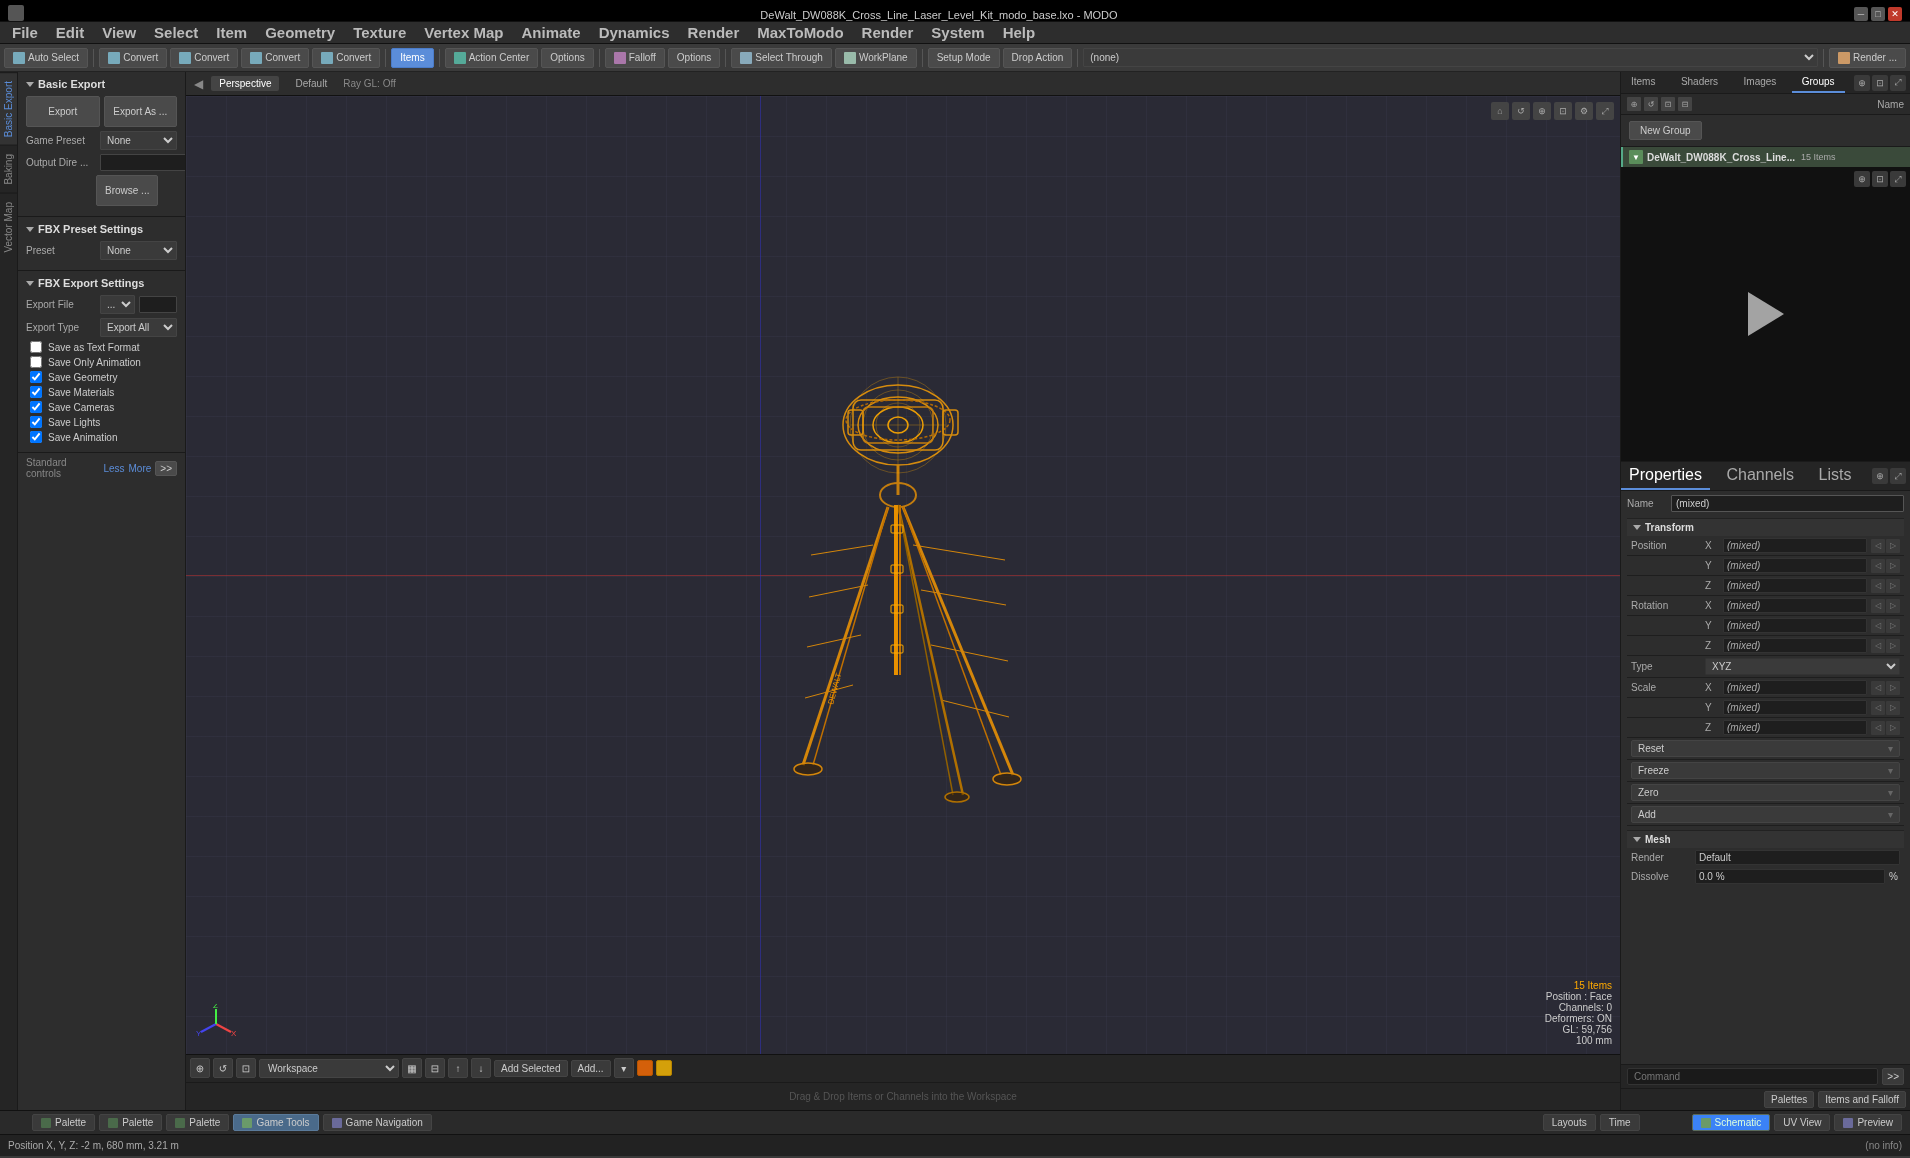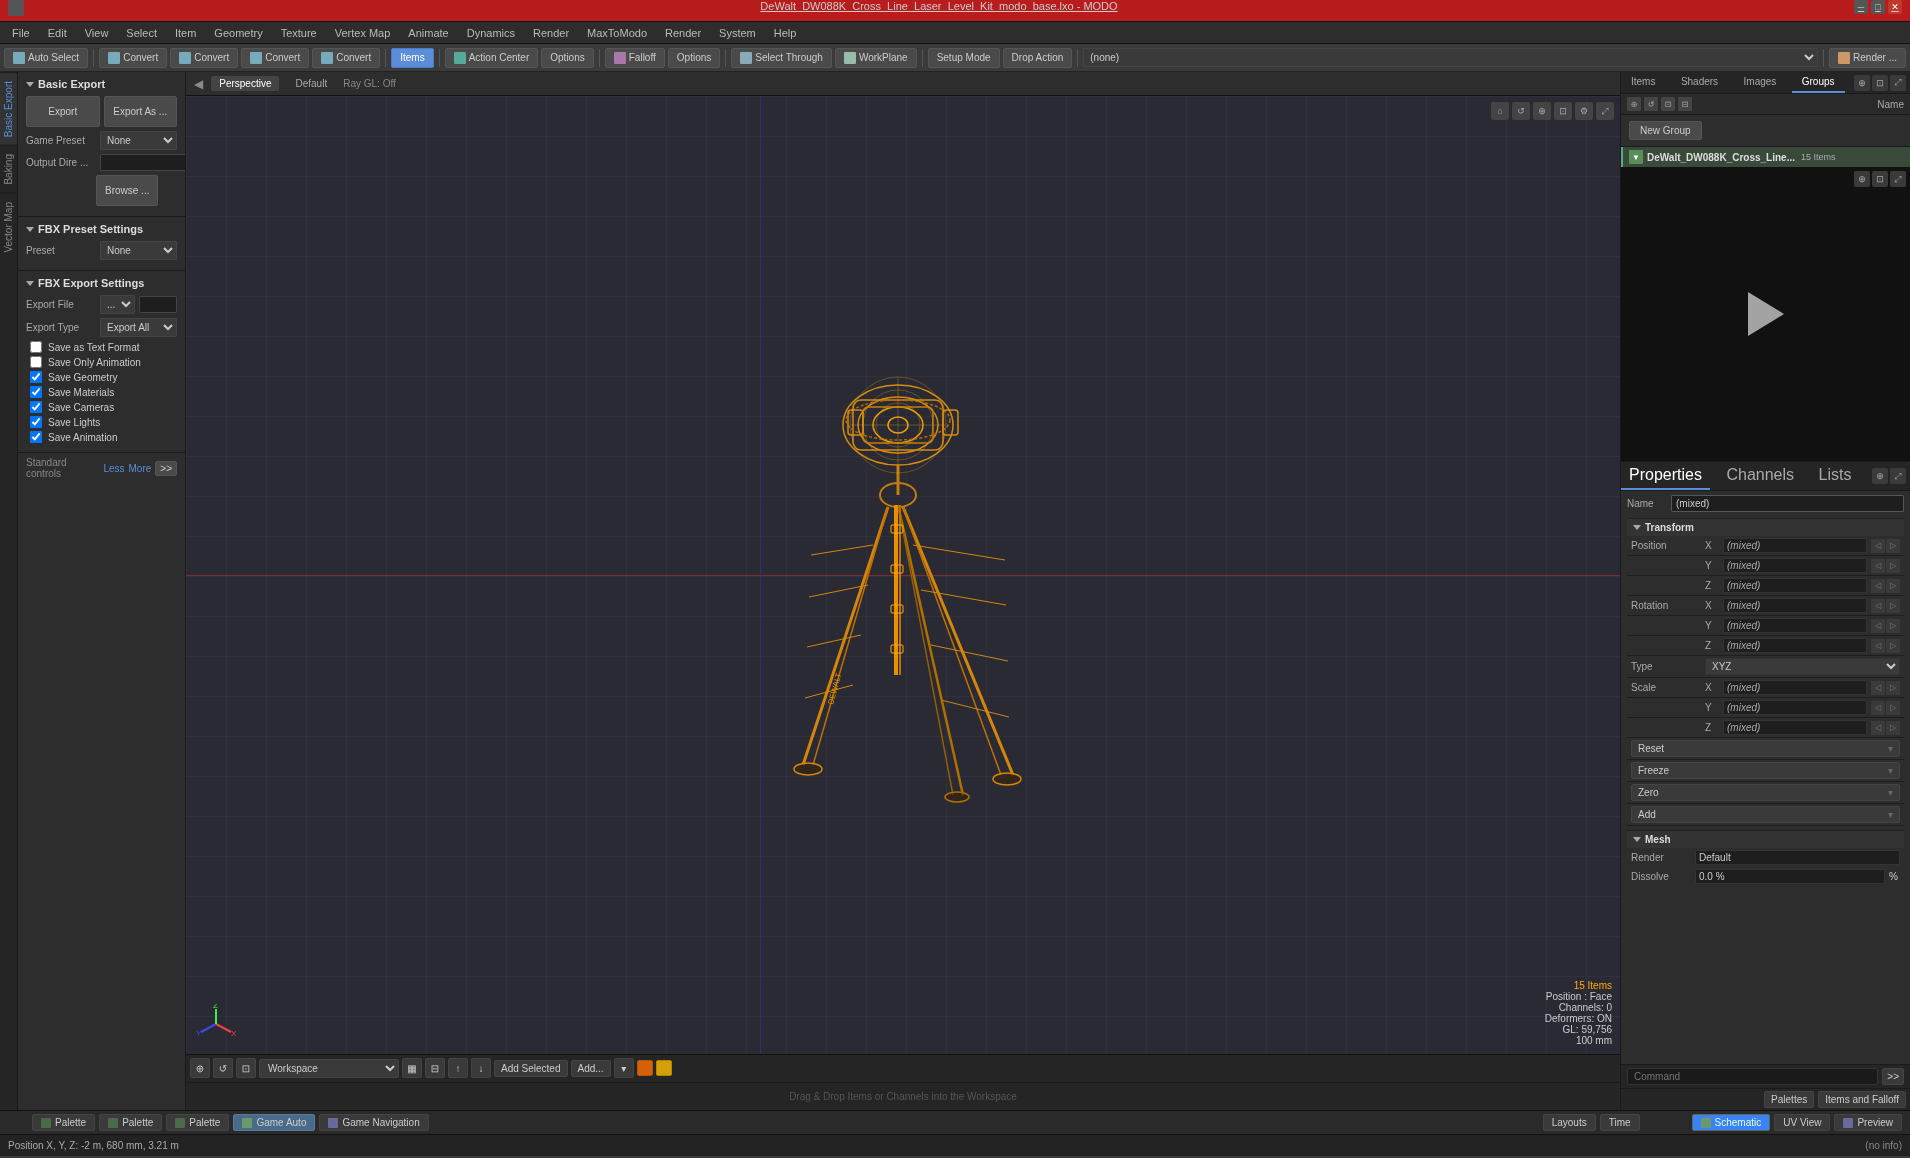--- a/index.html
+++ b/index.html
@@ -1,27 +1,27 @@
 <!DOCTYPE html>
 <html><head>
   <meta charset="utf-8">
   <style>
     * { box-sizing: border-box; margin: 0; padding: 0; }
     body { background: #3a3a3a; color: #ccc; font-family: Arial, sans-serif; font-size: 11px; width: 1910px; height: 1158px; overflow: hidden; }
 
     
-    #titlebar { background: #b91c1c; height: 22px; display: flex; align-items: flex-start; padding: 0 8px; justify-content: space-between; border-bottom: 1px solid #111; text-decoration: underline; }
+    #titlebar { background: #000000; height: 22px; display: flex; align-items: flex-end; padding: 0 8px; justify-content: space-between; border-bottom: 1px solid #111; }
     .title-btn { width: 14px; height: 14px; border-radius: 2px; border: none; cursor: pointer; font-size: 9px; display: flex; align-items: center; justify-content: center; }
     .title-btn.minimize { background: #555; color: #ccc; }
     .title-btn.maximize { background: #555; color: #ccc; }
     .title-btn.close { background: #c0392b; color: #fff; }
 
     
     #menubar { background: #2d2d2d; height: 22px; display: flex; align-items: center; padding: 0 4px; border-bottom: 1px solid #111; gap: 2px; }
-    .menu-item { padding: 2px 8px; color: #bbb; cursor: pointer; font-size: 11px; border-radius: 2px; }
+    .menu-item { padding: 2px 8px; color: #bbb; cursor: pointer; font-size: 15px; border-radius: 2px; font-weight: bold; }
 
     
     #toolbar { background: #3a3a3a; height: 28px; display: flex; align-items: center; padding: 0 4px; border-bottom: 1px solid #222; gap: 3px; }
     .toolbar-btn { background: #4a4a4a; border: 1px solid #555; color: #ccc; padding: 2px 8px; font-size: 10px; cursor: pointer; border-radius: 2px; height: 20px; display: flex; align-items: center; gap: 3px; white-space: nowrap; }
     .toolbar-btn.active { background: #5b8dd9; border-color: #4a7bc8; color: #fff; }
     .toolbar-sep { width: 1px; height: 18px; background: #555; margin: 0 2px; }
     .toolbar-btn-icon { width: 12px; height: 12px; background: #6a9fd8; border-radius: 1px; display: inline-block; }
 
     
     #main { display: flex; height: calc(1158px - 22px - 22px - 28px - 24px - 24px); }
@@ -755,21 +755,21 @@
     <button class="bottom-palette">
       <span style="width:10px;height:10px;background:#4a6a4a;display:inline-block;border-radius:1px;"></span>
       <span>Palette</span>
     </button>
     <button class="bottom-palette">
       <span style="width:10px;height:10px;background:#4a6a4a;display:inline-block;border-radius:1px;"></span>
       <span>Palette</span>
     </button>
     <button class="bottom-palette active">
       <span style="width:10px;height:10px;background:#6a9a6a;display:inline-block;border-radius:1px;"></span>
-      <span>Game Auto</span>
+      <span>Game Tools</span>
     </button>
     <button class="bottom-palette">
       <span style="width:10px;height:10px;background:#6a6a9a;display:inline-block;border-radius:1px;"></span>
       <span>Game Navigation</span>
     </button>
   </div>
   <div id="bottom-tabs">
     <button class="bottom-tab">Layouts</button>
     <button class="bottom-tab">Time</button>
     <button class="bottom-tab active">

